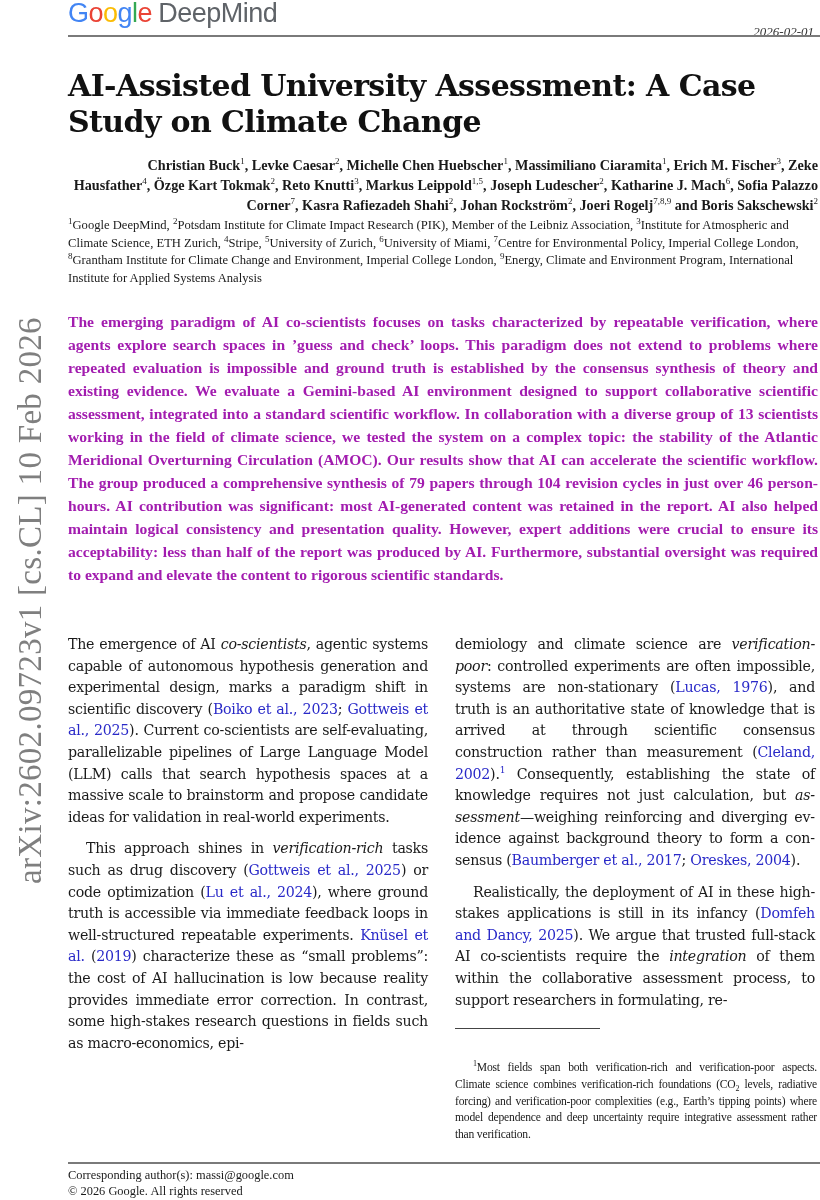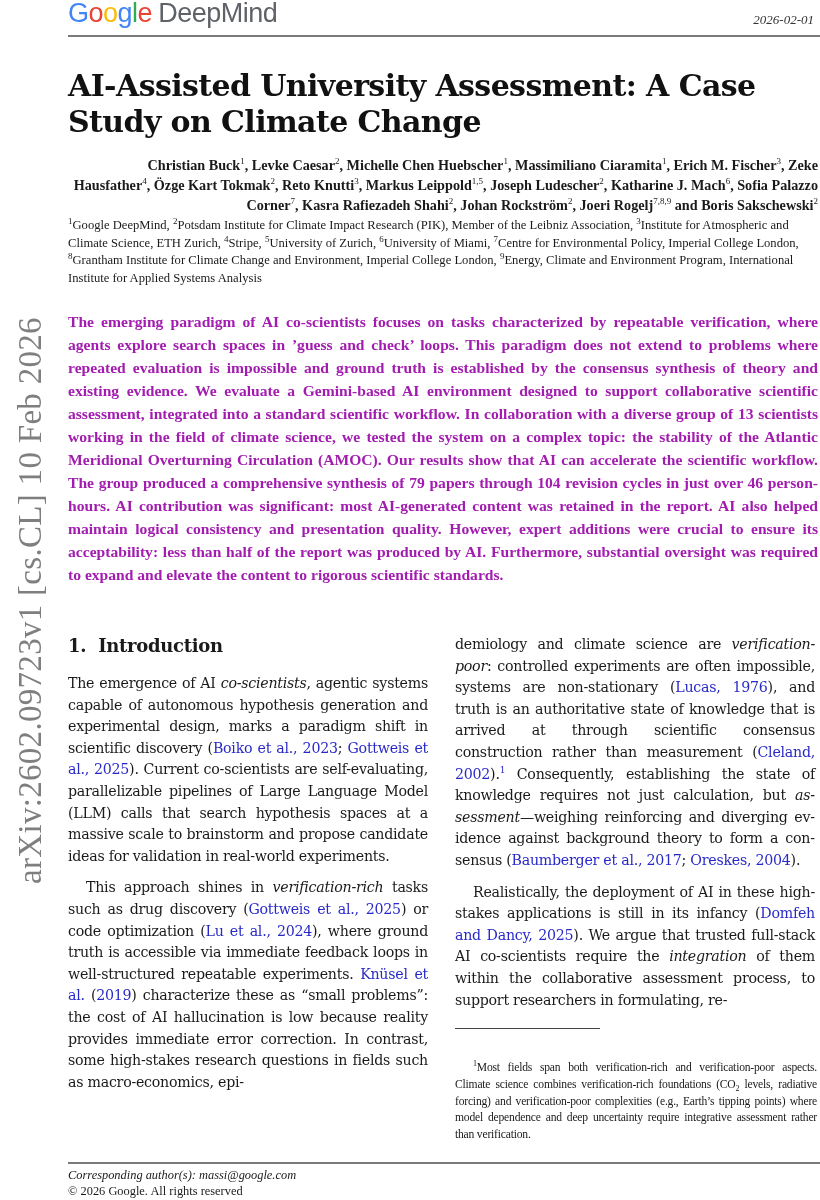--- a/index.html
+++ b/index.html
@@ -13,21 +13,21 @@
   .arxiv-stamp span {
     display: block; transform: rotate(-90deg); white-space: nowrap;
     font-family: "Liberation Serif", serif; font-size: 33px; color: #7f7f7f; letter-spacing: 0.3px;
   }
 
   .header { position: absolute; left: 68px; top: 0; width: 752px; height: 36px; }
   .logo { position: absolute; left: 0; top: -2px; font-family: "Liberation Sans", sans-serif; font-size: 27px; letter-spacing: -0.5px; }
   .logo .g1 { color: #4285f4; } .logo .g2 { color: #ea4335; } .logo .g3 { color: #fbbc05; }
   .logo .g4 { color: #4285f4; } .logo .g5 { color: #34a853; } .logo .g6 { color: #ea4335; }
   .logo .dm { color: #5f6368; margin-left: 6px; }
-  .date { position: absolute; right: 6px; top: 12px; font-family: "Liberation Serif", serif; font-style: italic; font-size: 13px; color: #333; }
+  .date { position: absolute; right: 6px; top: 24px; font-family: "Liberation Serif", serif; font-style: italic; font-size: 13px; color: #333; }
   .header-rule { position: absolute; left: 68px; top: 35px; width: 752px; height: 2px; background: #7a7a7a; }
 
   .title { position: absolute; left: 68px; top: 68px; width: 720px; font-family: "DejaVu Serif", serif; font-size: 30px; line-height: 36px; font-weight: bold; color: #111; letter-spacing: -0.6px; }
 
   .authors { position: absolute; left: 68px; top: 155px; width: 750px; font-family: "Liberation Serif", serif; font-size: 14.2px; line-height: 20px; font-weight: bold; color: #1a1a1a; text-align: right; }
   .authors sup, .affils sup { font-size: 9px; font-weight: normal; vertical-align: super; line-height: 0; }
   .affils { position: absolute; left: 68px; top: 217px; width: 750px; font-family: "Liberation Serif", serif; font-size: 12.6px; line-height: 17.5px; color: #1a1a1a; }
 
   .abstract { position: absolute; left: 68px; top: 310px; width: 750px; font-family: "Liberation Serif", serif; font-size: 15.6px; line-height: 23px; font-weight: bold; text-align: justify; color: #a21caf; }
 
@@ -41,21 +41,21 @@
   .em { font-style: italic; }
   .fnref { font-size: 9px; vertical-align: super; line-height: 0; color: #2929c8; }
 
   .fn-rule { position: absolute; left: 455px; top: 1028px; width: 145px; height: 1px; background: #444; }
   .footnote { position: absolute; left: 455px; top: 1060px; width: 362px; font-family: Liberation Serif, serif; font-size: 11.6px; line-height: 16.8px; text-align: justify; color: #1a1a1a; letter-spacing: -0.2px; }
   .footnote sup { font-size: 8px; vertical-align: super; line-height: 0; }
   .footnote sub { font-size: 8px; vertical-align: sub; line-height: 0; }
 
   .footer-rule { position: absolute; left: 68px; top: 1162px; width: 752px; height: 2px; background: #7a7a7a; }
   .footer { position: absolute; left: 68px; top: 1167px; font-family: "Liberation Serif", serif; font-size: 12.4px; line-height: 16px; color: #1a1a1a; }
-  .footer .corr { font-style: italic; }
+  .footer .corr { }
 </style>
 </head>
 <body>
 
 <div class="arxiv-stamp">
   <span>arXiv:2602.09723v1  [cs.CL]  10 Feb 2026</span>
 </div>
 
 <div class="header">
   <div class="logo">
@@ -66,23 +66,20 @@
 <div class="header-rule"></div>
 
 <h1 class="title">AI-Assisted University Assessment: A Case Study on Climate Change</h1>
 
 <div class="authors" id="authors"><span>Christian Buck</span><sup>1</sup>, <span>Levke Caesar</span><sup>2</sup>, <span>Michelle Chen Huebscher</span><sup>1</sup>, <span>Massimiliano Ciaramita</span><sup>1</sup>, <span>Erich M. Fischer</span><sup>3</sup>, <span>Zeke Hausfather</span><sup>4</sup>, <span>Özge Kart Tokmak</span><sup>2</sup>, <span>Reto Knutti</span><sup>3</sup>, <span>Markus Leippold</span><sup>1,5</sup>, <span>Joseph Ludescher</span><sup>2</sup>, <span>Katharine J. Mach</span><sup>6</sup>, <span>Sofia Palazzo Corner</span><sup>7</sup>, <span>Kasra Rafiezadeh Shahi</span><sup>2</sup>, <span>Johan Rockström</span><sup>2</sup>, <span>Joeri Rogelj</span><sup>7,8,9</sup> and <span>Boris Sakschewski</span><sup>2</sup></div>
 <div class="affils" id="affils"><sup>1</sup><span>Google DeepMind</span>, <sup>2</sup><span>Potsdam Institute for Climate Impact Research (PIK), Member of the Leibniz Association</span>, <sup>3</sup><span>Institute for Atmospheric and Climate Science, ETH Zurich</span>, <sup>4</sup><span>Stripe</span>, <sup>5</sup><span>University of Zurich</span>, <sup>6</sup><span>University of Miami</span>, <sup>7</sup><span>Centre for Environmental Policy, Imperial College London</span>, <sup>8</sup><span>Grantham Institute for Climate Change and Environment, Imperial College London</span>, <sup>9</sup><span>Energy, Climate and Environment Program, International Institute for Applied Systems Analysis</span></div>
 
 <div class="abstract">The emerging paradigm of AI co-scientists focuses on tasks characterized by repeatable verification, where agents explore search spaces in ’guess and check’ loops. This paradigm does not extend to problems where repeated evaluation is impossible and ground truth is established by the consensus synthesis of theory and existing evidence.  We evaluate a Gemini-based AI environment designed to support collaborative scientific assessment, integrated into a standard scientific workflow.  In collaboration with a diverse group of 13 scientists working in the field of climate science, we tested the system on a complex topic: the stability of the Atlantic Meridional Overturning Circulation (AMOC). Our results show that AI can accelerate the scientific workflow. The group produced a comprehensive synthesis of 79 papers through 104 revision cycles in just over 46 person-hours. AI contribution was significant: most AI-generated content was retained in the report. AI also helped maintain logical consistency and presentation quality. However, expert additions were crucial to ensure its acceptability: less than half of the report was produced by AI. Furthermore, substantial oversight was required to expand and elevate the content to rigorous scientific standards.</div>
 
 <div class="col col-left" id="colLeft">
-  <h2 class="section-heading">
-    <span>1.</span>&nbsp;&nbsp;<span>Introduction</span>
-  </h2>
 <p class="para">The emergence of AI <span class="em">co-scientists</span>, agentic sys­tems capable of autonomous hypothesis genera­tion and experimental design, marks a paradigm shift in scientific discovery (<a class="cite">Boiko et al., 2023</a>; <a class="cite">Gottweis et al., 2025</a>). Current co-scientists are self-evaluating, parallelizable pipelines of Large Language Model (LLM) calls that search hypoth­esis spaces at a massive scale to brainstorm and propose candidate ideas for validation in real-world experiments.</p>
     <p class="para indent">This approach shines in <span class="em">verification-rich</span> tasks such as drug discovery (<a class="cite">Gottweis et al., 2025</a>) or code optimization (<a class="cite">Lu et al., 2024</a>), where ground truth is accessible via immediate feed­back loops in well-structured repeatable exper­iments. <a class="cite">Knüsel et al.</a> (<a class="cite">2019</a>) characterize these as “small problems”: the cost of AI hallucination is low because reality provides immediate error correction. In contrast, some high-stakes research questions in fields such as macro-economics, epi­-</p>
   </div>
 <div class="col col-right" id="colRight">
     <p class="para">demiology and climate science are <span class="em">verification-poor</span>:  controlled experiments are often impos­sible, systems are non-stationary (<a class="cite">Lucas, 1976</a>), and truth is an authoritative state of knowledge that is arrived at through scientific consensus construction rather than measurement (<a class="cite">Cleland, 2002</a>).<sup class="fnref">1</sup> Consequently, establishing the state of knowledge requires not just calculation, but <span class="em">as­sessment</span>—weighing reinforcing and diverging ev­idence against background theory to form a con­sensus (<a class="cite">Baumberger et al., 2017</a>; <a class="cite">Oreskes, 2004</a>).</p>
     <p class="para indent">Realistically, the deployment of AI in these high-stakes applications is still in its infancy (<a class="cite">Domfeh and Dancy, 2025</a>).  We argue that trusted full-stack AI co-scientists require the <span class="em">integration</span> of them within the collaborative assessment pro­cess, to support researchers in formulating, re-</p>
   </div>
 
 <div class="fn-rule"></div>
 <div class="footnote" id="footnote">

